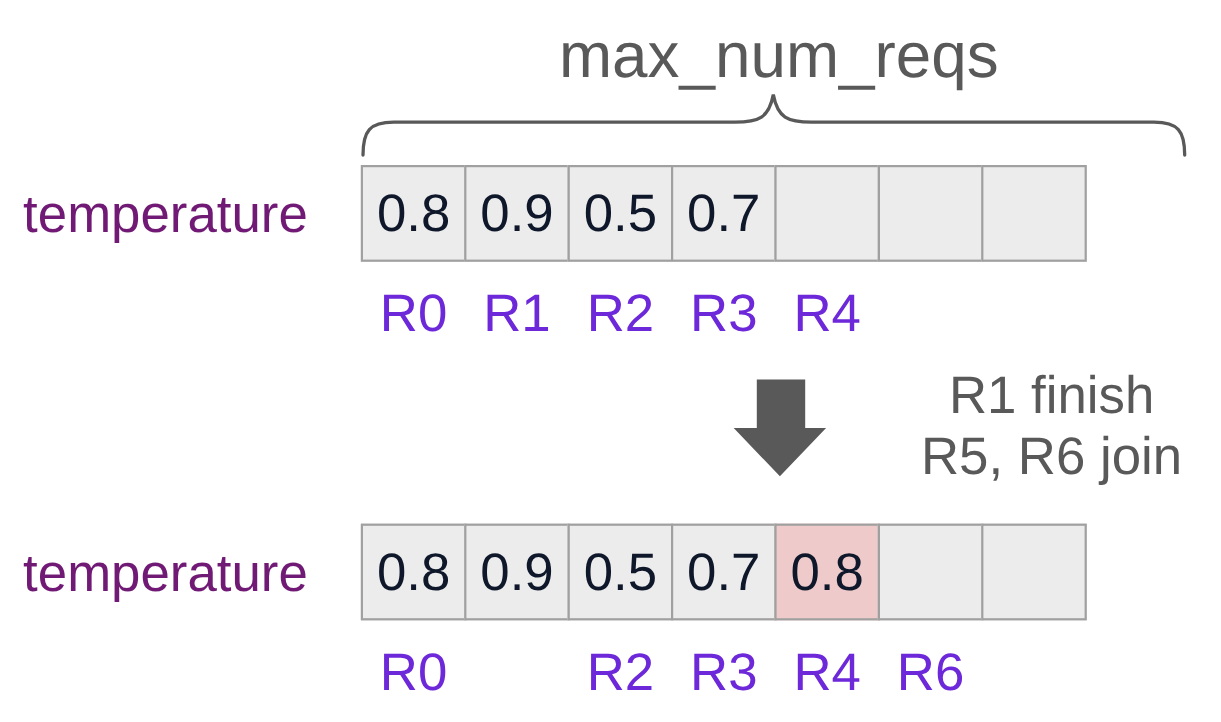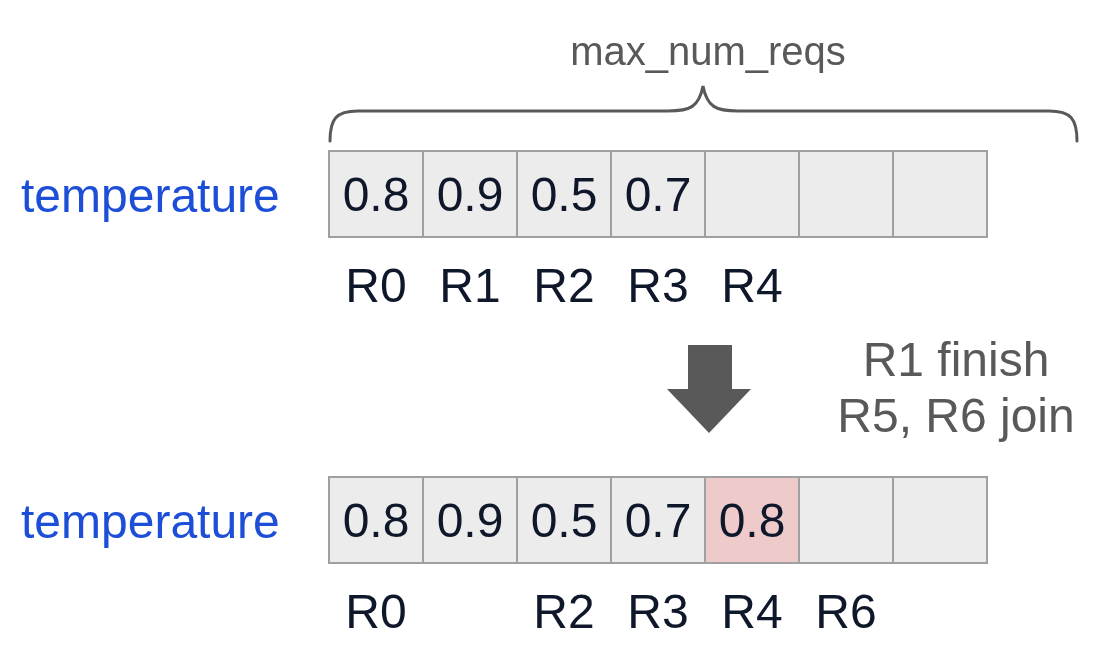--- a/index.html
+++ b/index.html
@@ -21,31 +21,31 @@
     position: absolute;
     left: 0; top: 0;
     width: 1110px; height: 656px;
     pointer-events: none;
   }
   .brace-label {
     position: absolute;
     left: 708px;
     top: 27px;
     transform: translateX(-50%);
-    font-size: 40px;
+    font-size: 58px;
     line-height: 48px;
     color: #595959;
     white-space: nowrap;
   }
   .row-label {
     position: absolute;
     left: 21px;
     font-size: 48px;
     line-height: 48px;
-    color: #1d4ed8;
+    color: #701a75;
     white-space: nowrap;
   }
   .row-label.before { top: 172px; }
   .row-label.after  { top: 498px; }
   .array-row {
     position: absolute;
     left: 328px;
     display: flex;
   }
   .array-row.before { top: 150px; }
@@ -72,21 +72,21 @@
   }
   .req-labels.before { top: 262px; }
   .req-labels.after  { top: 588px; }
   .req-label {
     position: absolute;
     top: 0;
     width: 96px;
     text-align: center;
     font-size: 48px;
     line-height: 48px;
-    color: #0f172a;
+    color: #6d28d9;
   }
   .req-label.i0 { left: 0px; }
   .req-label.i1 { left: 94px; }
   .req-label.i2 { left: 188px; }
   .req-label.i3 { left: 282px; }
   .req-label.i4 { left: 376px; }
   .req-label.i5 { left: 470px; }
   .transition-note {
     position: absolute;
     left: 806px;

